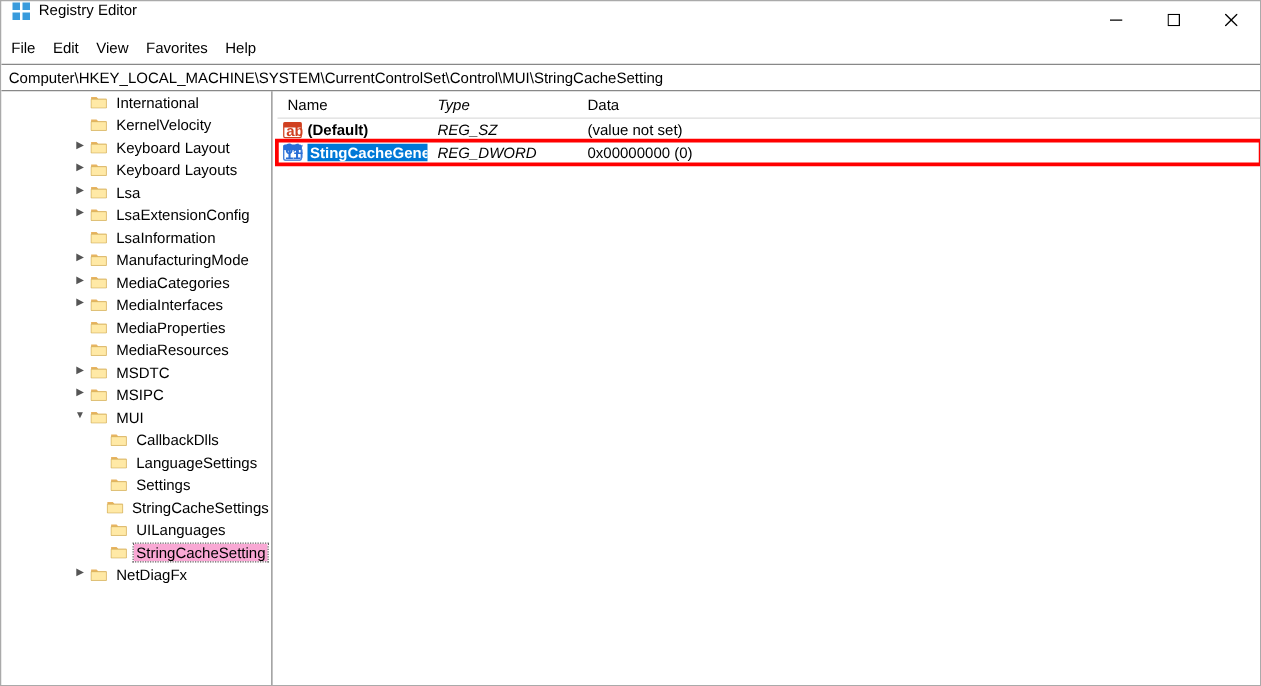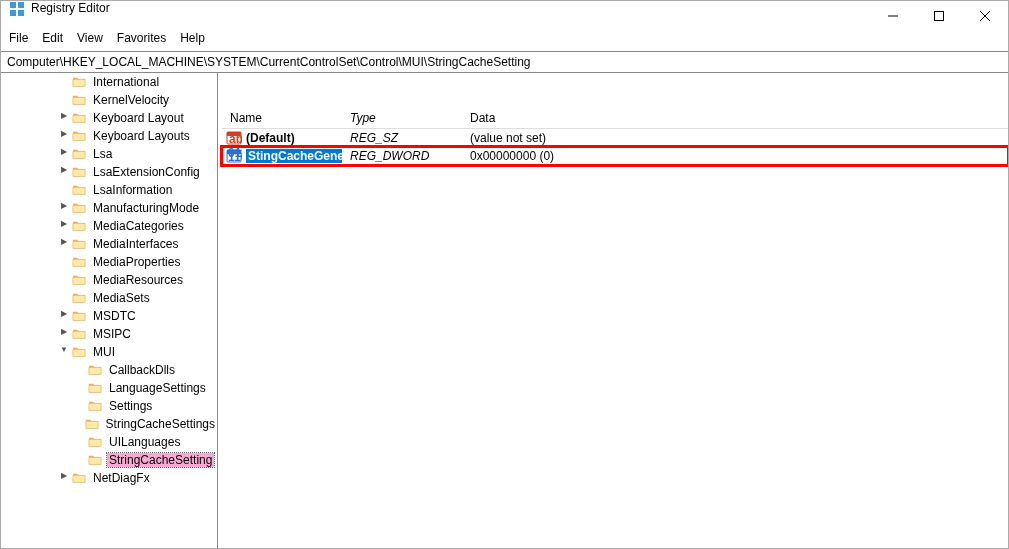--- a/index.html
+++ b/index.html
@@ -13,21 +13,21 @@
   .win-controls svg { display:block; }
   
   .menubar { height:20px; display:flex; align-items:flex-start; padding-left:8px; gap:14px; }
   .menubar span { cursor:default; }
   
   .addressbar { height:22px; border-top:1px solid #888; border-bottom:1px solid #888; display:flex; align-items:center; padding-left:6px; background:#fff;}
   
   .main { display:flex; height:calc(549px - 30px - 20px - 22px - 2px); position:relative;}
   .tree { width:217px; border-right:1px solid #888; overflow:hidden; padding-top:2px;}
   .splitter { width:4px; background:transparent; cursor:ew-resize;}
-  .list { flex:1;margin-top:34px; }
+  .list { flex:1; }
   
   .tree-row { display:flex; align-items:flex-start; height:18px; white-space:nowrap; }
   .tree-row .expander { width:14px; text-align:center; color:#666; font-size:9px;}
   .tree-row .folder-ico { width:16px; height:14px; margin-right:4px; flex-shrink:0;}
   .tree-row .label { padding:0 2px; }
   .tree-row.selected .label { background:#f9a8d4; outline:1px dotted #666; }
   .indent-4 { padding-left:56px; }
   .indent-5 { padding-left:72px; }
   
   .list-header { display:flex; height:22px; align-items:center; border-bottom:1px solid #ddd;}
@@ -163,27 +163,20 @@
           <use href="#folder-icon"></use>
         </svg>
         <span class="label">MediaProperties</span>
       </div>
       <div class="tree-row indent-4">
         <span class="expander" style="font-size: 8px; color: rgb(85, 85, 85);"></span>
         <svg class="folder-ico" viewBox="0 0 16 16">
           <use href="#folder-icon"></use>
         </svg>
         <span class="label">MediaResources</span>
-      </div>
-      <div class="tree-row indent-4">
-        <span class="expander" style="font-size: 8px; color: rgb(85, 85, 85);"></span>
-        <svg class="folder-ico" viewBox="0 0 16 16">
-          <use href="#folder-icon"></use>
-        </svg>
-        <span class="label">MediaSets</span>
       </div>
       <div class="tree-row indent-4">
         <span class="expander" style="font-size: 8px; color: rgb(85, 85, 85);">▶</span>
         <svg class="folder-ico" viewBox="0 0 16 16">
           <use href="#folder-icon"></use>
         </svg>
         <span class="label">MSDTC</span>
       </div>
       <div class="tree-row indent-4">
         <span class="expander" style="font-size: 8px; color: rgb(85, 85, 85);">▶</span>

